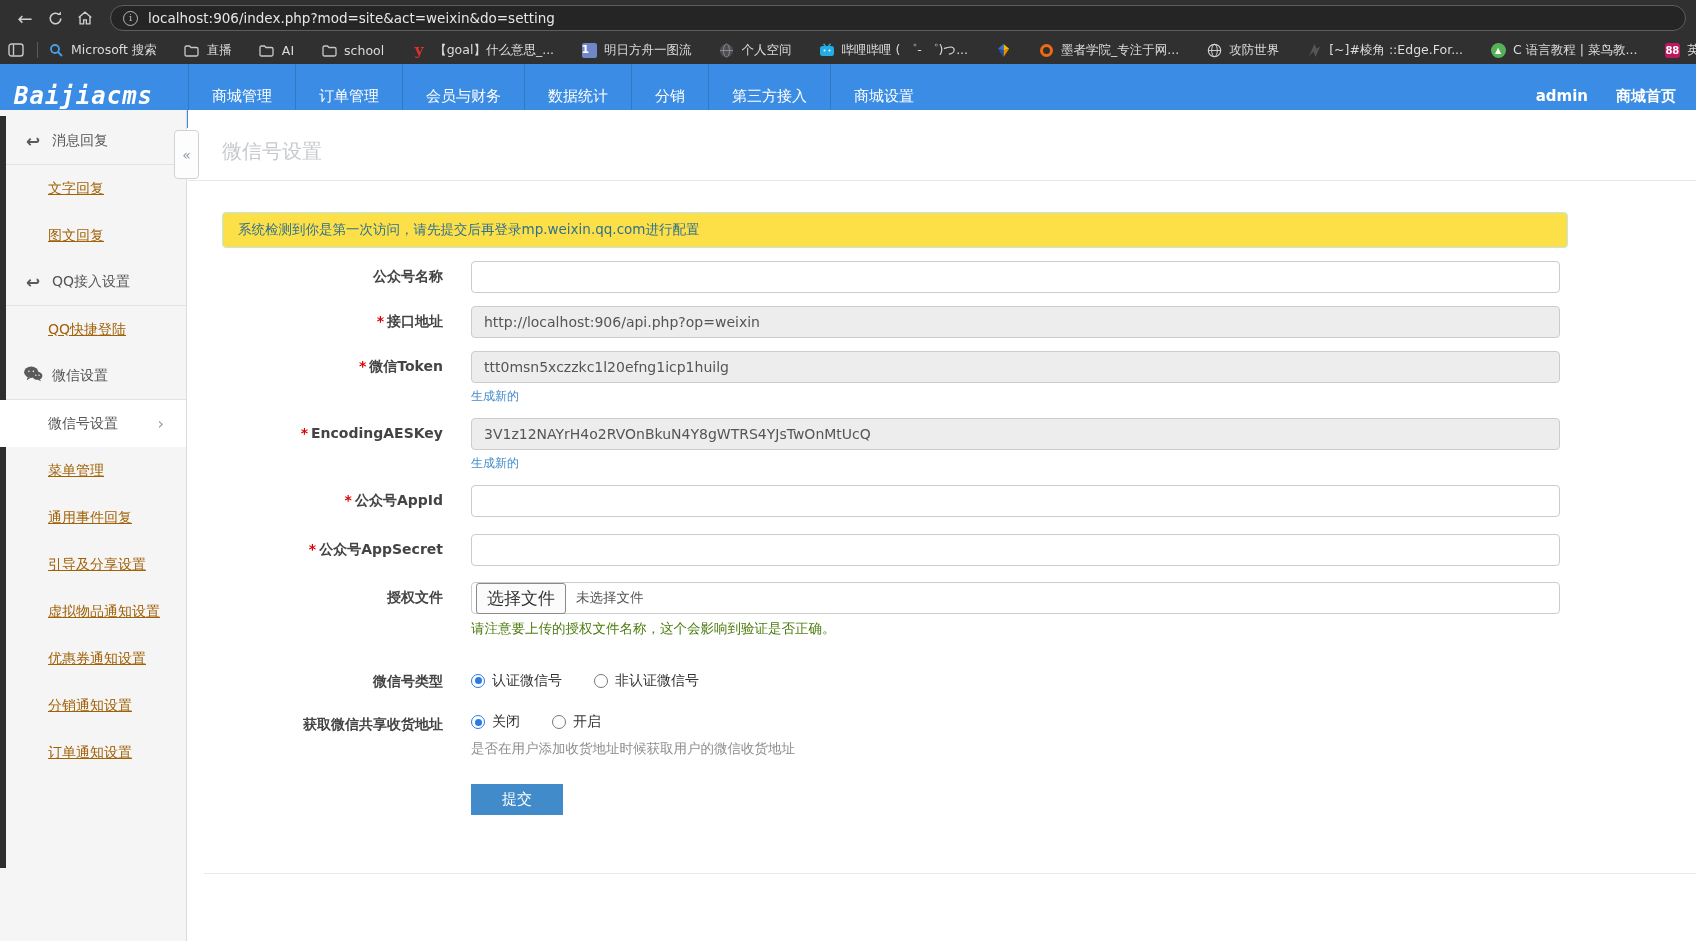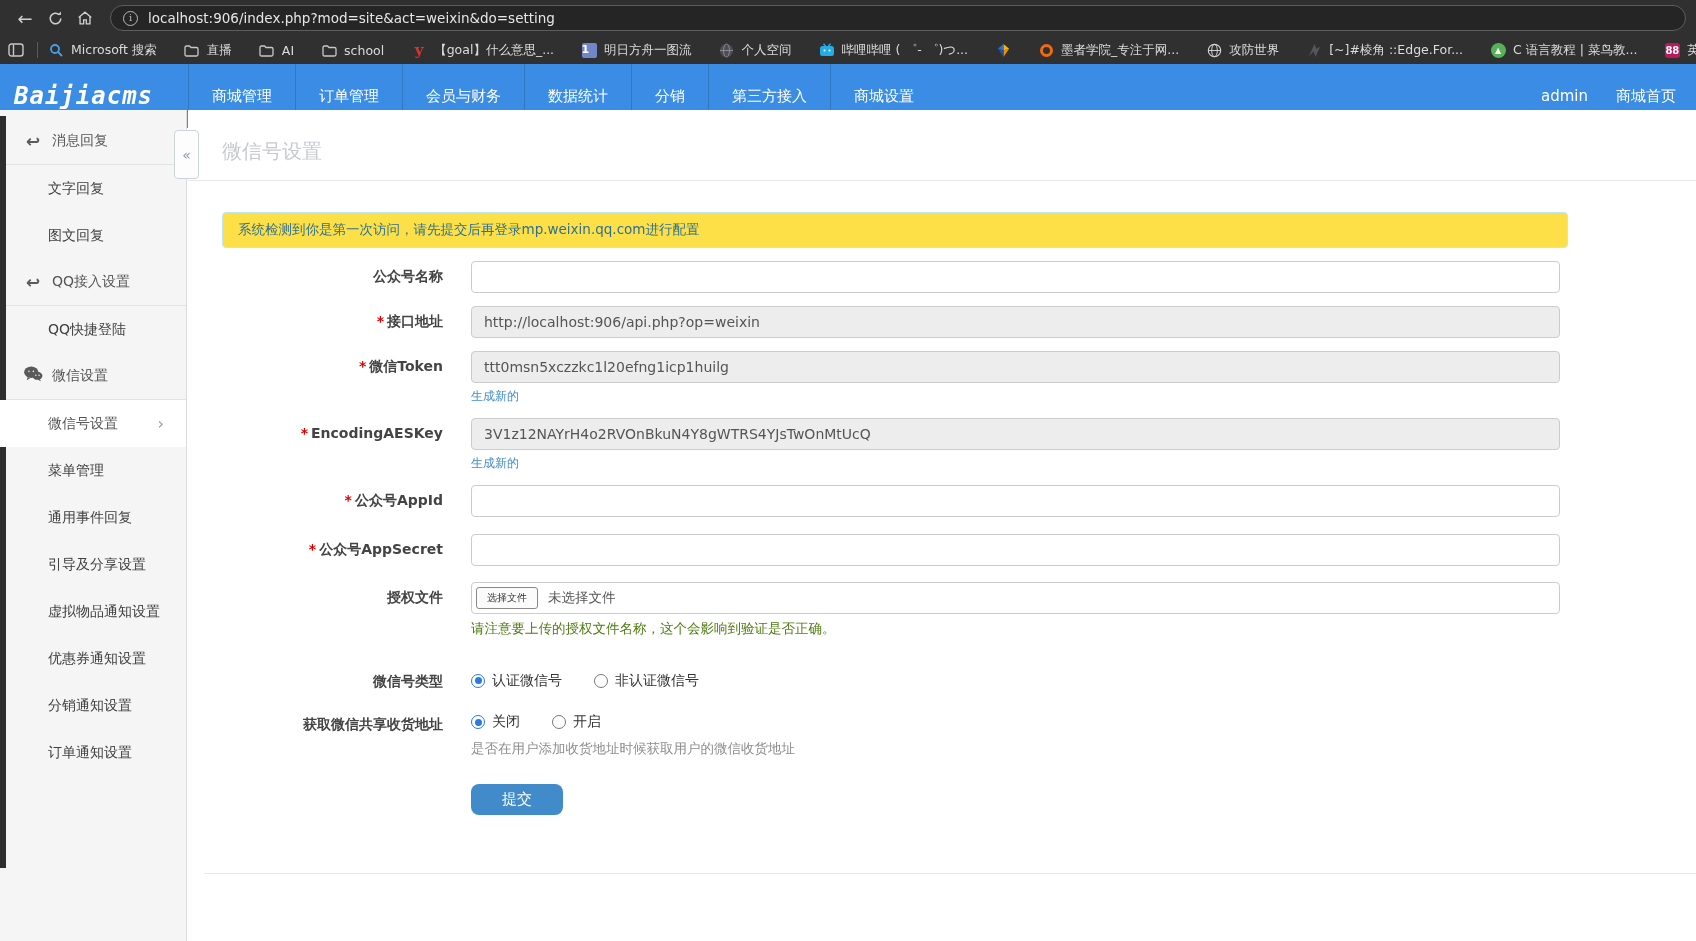--- a/index.html
+++ b/index.html
@@ -36,33 +36,33 @@
   
   .navbar { position:absolute; left:0; top:64px; width:100%; height:64px;
     background:#3a8ce4; display:flex; align-items:stretch; color:#fff; }
   .logo { width:188px; display:flex; align-items:center; padding-left:14px;
     font-family:"DejaVu Sans Mono","Liberation Mono",monospace;
     font-weight:bold; font-style:italic; font-size:24px; letter-spacing:1px; }
   .nav-item { display:flex; align-items:center; padding:0 23px; font-size:15px;
     border-left:1px solid rgba(0,0,0,0.14); cursor:pointer; }
   .nav-item:last-of-type { border-right:1px solid rgba(0,0,0,0.14); }
   .nav-spacer { flex:1; }
-  .nav-right { display:flex; align-items:center; padding-right:20px; gap:28px; font-size:15px; }
+  .nav-right { display:flex; align-items:center; padding-right:20px; gap:28px; font-size:15px;font-weight:bold; }
   .nav-right span { cursor:pointer; }
 
   
   .sidebar { position:absolute; left:0; top:110px; width:187px; bottom:0;
     background:#f5f5f5; border-right:1px solid #dcdcdc; padding-top:8px; }
   .side-strip { position:absolute; left:0; top:6px; width:6px; height:752px;
     background:#2e2e2e; z-index:1; }
   .side-row { position:relative; height:47px; display:flex; align-items:center; font-size:14px; }
   .side-group { color:#555; border-bottom:1px solid #e3e3e3; }
   .side-group .g-icon { width:22px; margin-left:22px; margin-right:8px; text-align:center;
     color:#5a5a5a; font-size:17px; font-weight:bold; }
-  .side-link { color:#404040; padding-left:48px; cursor:pointer; }
+  .side-link { color:#a16207; padding-left:48px; cursor:pointer;text-decoration:underline; }
   .side-active { background:#fff; color:#555; padding-left:48px; z-index:3; cursor:pointer; }
   .side-active .chev { position:absolute; right:22px; color:#9a9a9a; font-size:16px; }
   .collapse-btn { position:absolute; left:174px; top:130px; width:25px; height:49px;
     background:#fdfdfd; border:1px solid #ccd4da; border-radius:4px; z-index:6;
     color:#8a98a6; font-size:14px; display:flex; align-items:center; justify-content:center;
     cursor:pointer; }
 
   
   .content { position:absolute; left:188px; top:110px; right:0; bottom:0; background:#fff; }
   .page-title { margin:28px 0 0 34px; font-size:20px; color:#c7cacd; }
@@ -78,33 +78,33 @@
   .fctrl { margin-left:28px; width:1089px; }
   .frm-input { width:100%; height:32px; border:1px solid #ccc; border-radius:4px;
     padding:0 12px; font-size:14px; color:#555; background:#fff; outline:none;
     font-family:inherit; }
   .frm-input:disabled { background:#ededed; color:#555; }
   .regen-link { display:inline-block; margin-top:5px; color:#428bca; font-size:12px;
     text-decoration:none; cursor:pointer; }
   .file-box { width:100%; height:32px; border:1px solid #ccc; border-radius:4px;
     display:flex; align-items:center; padding:0 4px; }
   .file-btn { border:1px solid #8a8a8a; background:#fbfbfb; border-radius:3px;
-    font-size:10px; color:#333; padding:3px 10px; margin-right:10px; cursor:pointer;
+    font-size:17px; color:#333; padding:3px 10px; margin-right:10px; cursor:pointer;
     font-family:inherit; }
   .file-status { font-size:13.5px; color:#555; }
   .warn-note { margin-top:6px; color:#4d7c0f; font-size:13.5px; }
   .radio-row { padding-top:4px; display:flex; align-items:center; gap:32px; }
   .radio-opt { display:flex; align-items:center; gap:7px; font-size:14px; color:#333; cursor:pointer; }
   .radio-dot { width:14px; height:14px; border:1.5px solid #787878; border-radius:50%;
     display:inline-flex; align-items:center; justify-content:center; flex:none; background:#fff; }
   .radio-dot.checked { border-color:#2a7ae2; }
   .radio-dot.checked::after { content:""; width:7px; height:7px; border-radius:50%; background:#2a7ae2; }
   .help-text { margin-top:9px; color:#8e8e8e; font-size:13.5px; }
   .submit-btn { margin-top:26px; width:92px; height:31px; background:#428bca; color:#fff;
-    border:none; border-radius:8px; font-size:15px; cursor:pointer; font-family:Liberation Sans, sans-serif; }
+    border:none; border-radius:0; font-size:15px; cursor:pointer; font-family:Liberation Sans, sans-serif; }
   .bottom-rule { position:absolute; left:16px; right:0; top:763px; border-top:1px solid #e9e9e9; }
 </style>
 </head>
 <body>
 
 <div class="screen">
 
   <div class="chrome-toolbar">
     <div class="tb-icon">←</div>
     <div class="tb-icon">

